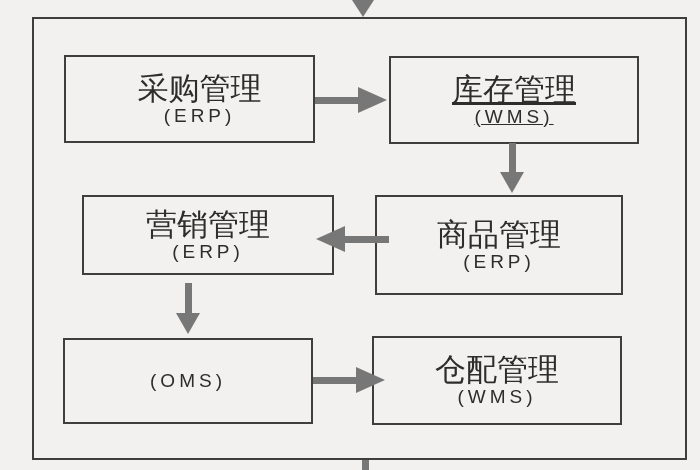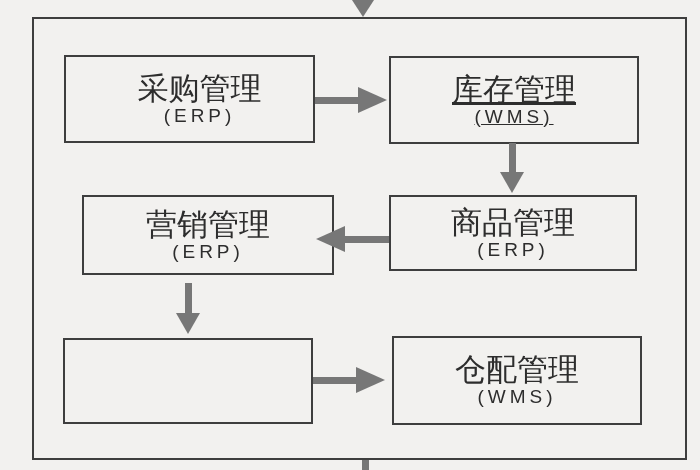--- a/index.html
+++ b/index.html
@@ -39,23 +39,23 @@
   }
   .node .line2 {
     font-size: 19px;
     line-height: 1.1;
     letter-spacing: 4px;
     white-space: nowrap;
   }
   .node-purchase    { left: 64px;  top: 55px;  width: 251px; height: 88px; padding-left: 20px; }
   .node-inventory   { left: 389px; top: 56px;  width: 250px; height: 88px; text-decoration: underline; }
   .node-marketing   { left: 63px;  top: 195px; width: 252px; height: 80px; margin-left: 19px; }
-  .node-product     { left: 389px; top: 195px; width: 248px; height: 76px; text-align: right; }
+  .node-product     { left: 375px; top: 195px; width: 248px; height: 100px; text-align: right; }
   .node-order       { left: 63px;  top: 338px; width: 250px; height: 86px; }
-  .node-fulfillment { left: 392px; top: 336px; width: 250px; height: 89px; }
+  .node-fulfillment { left: 372px; top: 336px; width: 250px; height: 89px; }
 
   .shaft {
     position: absolute;
     background: var(--arrow, #777777);
   }
   .head {
     position: absolute;
     width: 0; height: 0;
   }
   .head-right {
@@ -119,20 +119,21 @@
     <div class="line1">营销管理</div>
     <div class="line2">(ERP)</div>
   </div>
 
   <div class="node node-product">
     <div class="line1">商品管理</div>
     <div class="line2">(ERP)</div>
   </div>
 
   <div class="node node-order">
+    <div class="line2">(OMS)</div>
   </div>
 
   <div class="node node-fulfillment">
     <div class="line1">仓配管理</div>
     <div class="line2">(WMS)</div>
   </div>
 
   <div class="shaft shaft-b"></div>
   <div class="head head-right head-b"></div>
 

